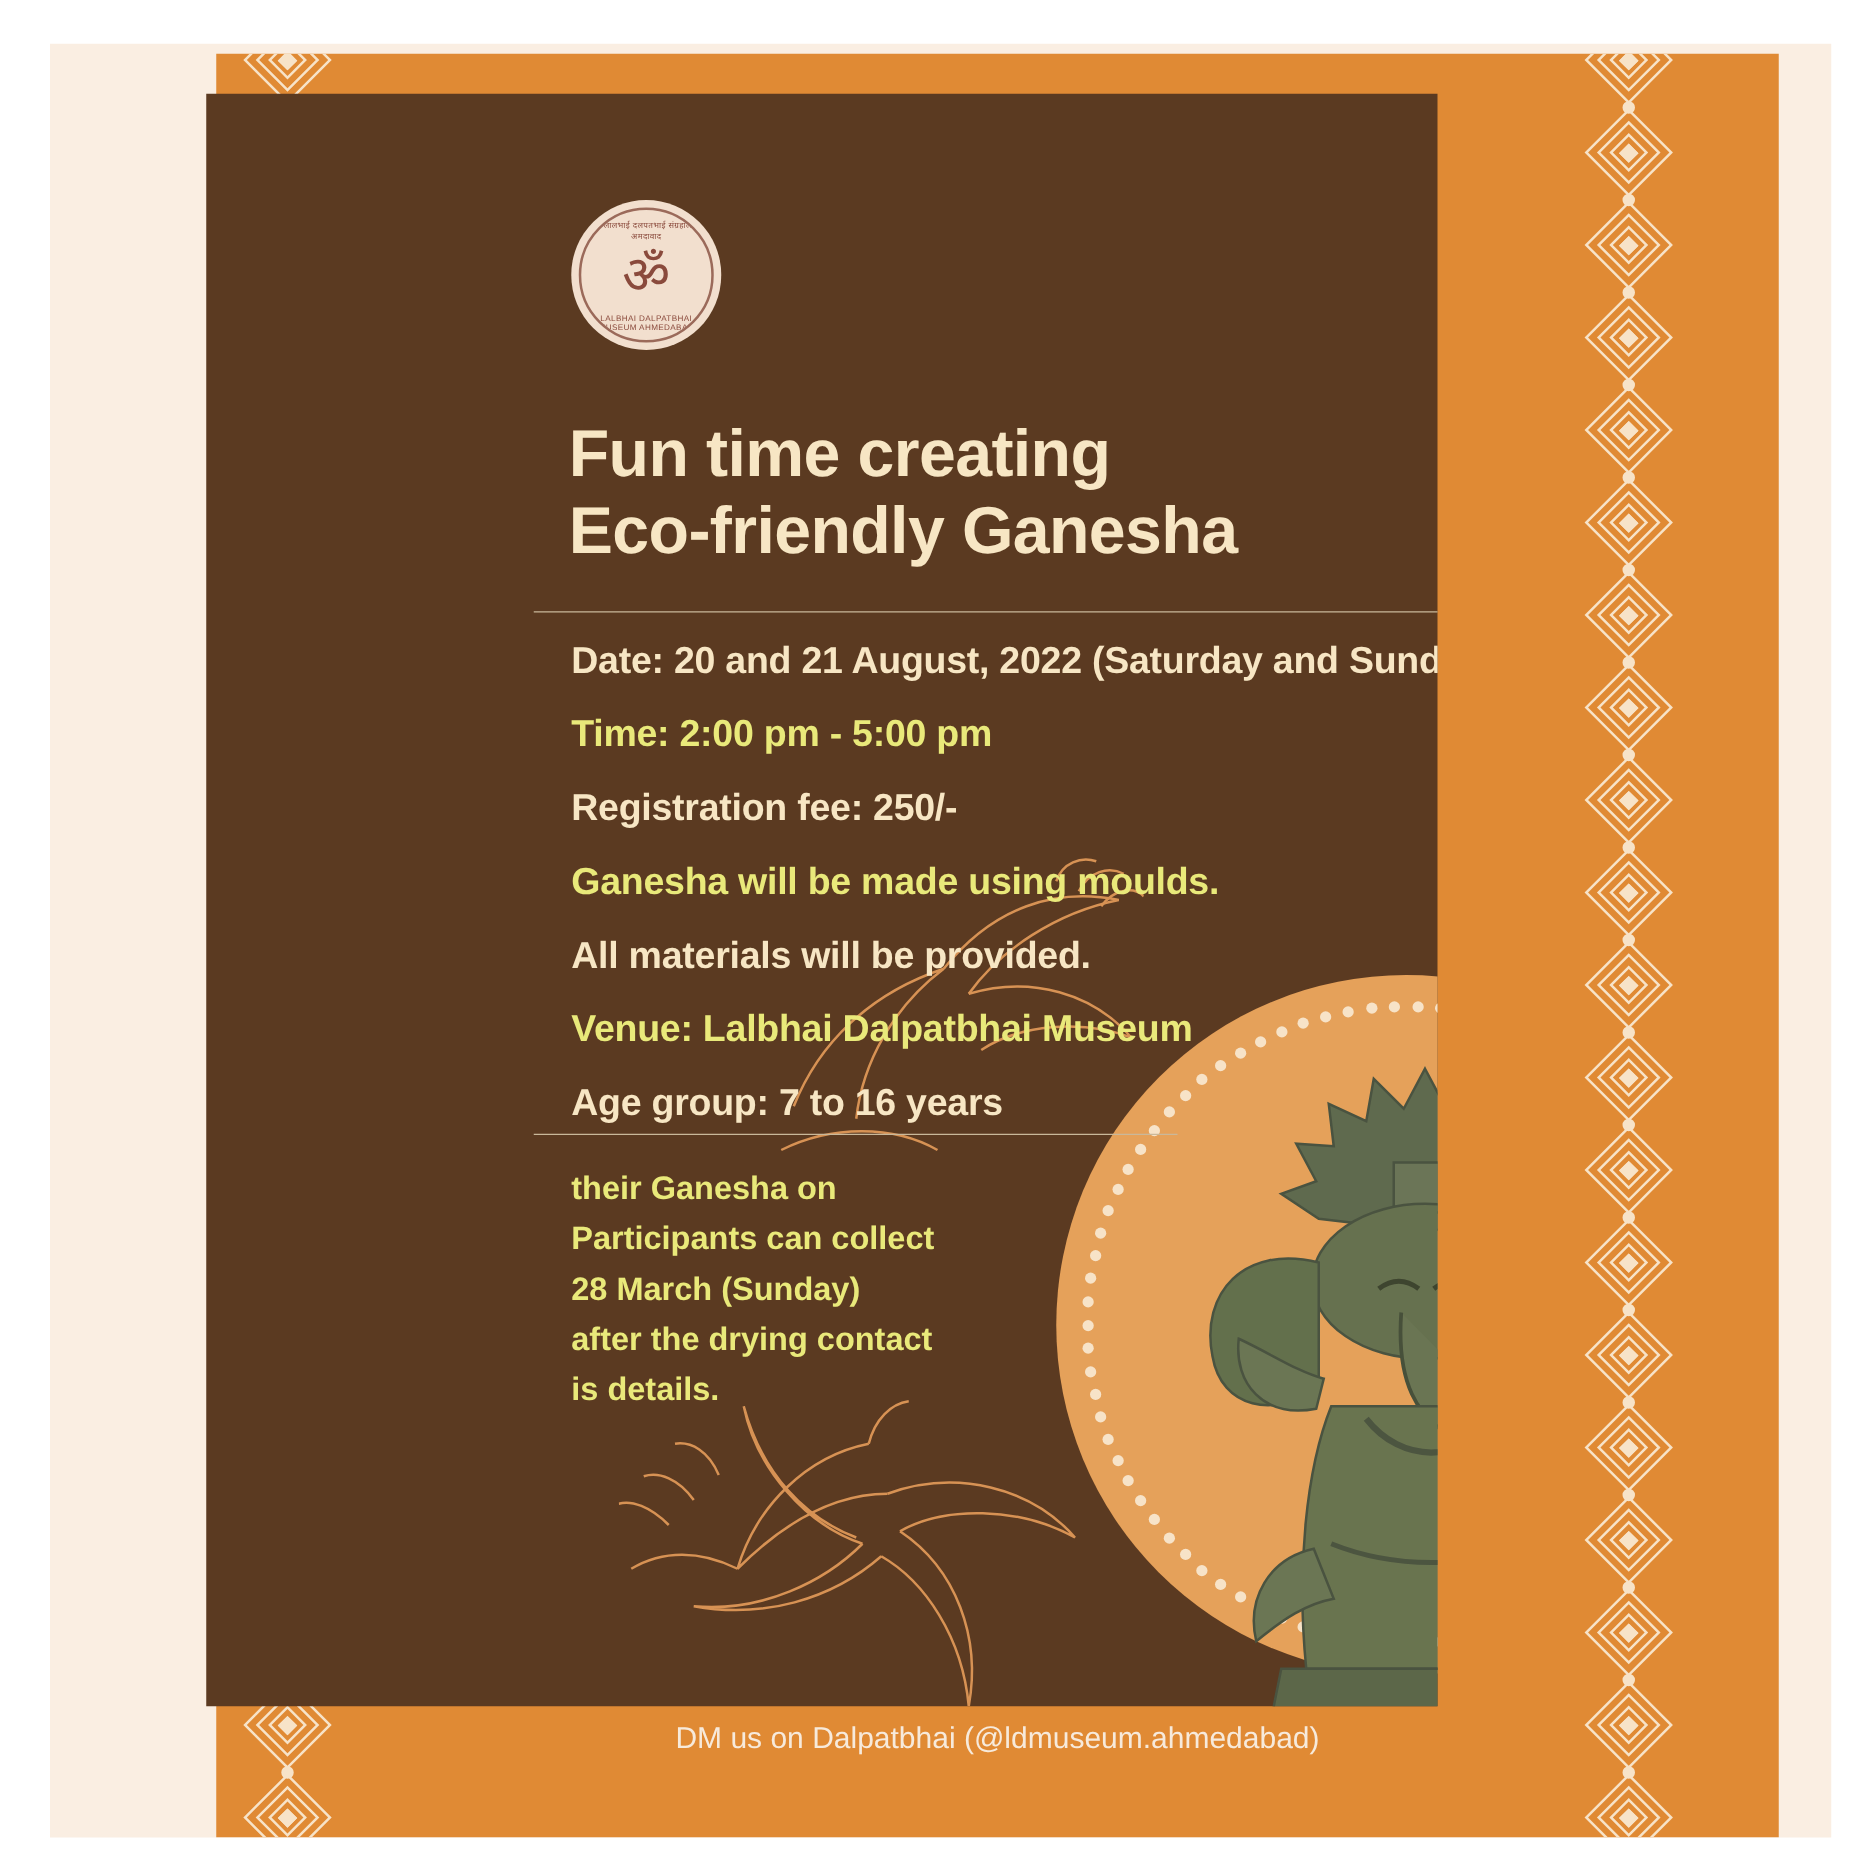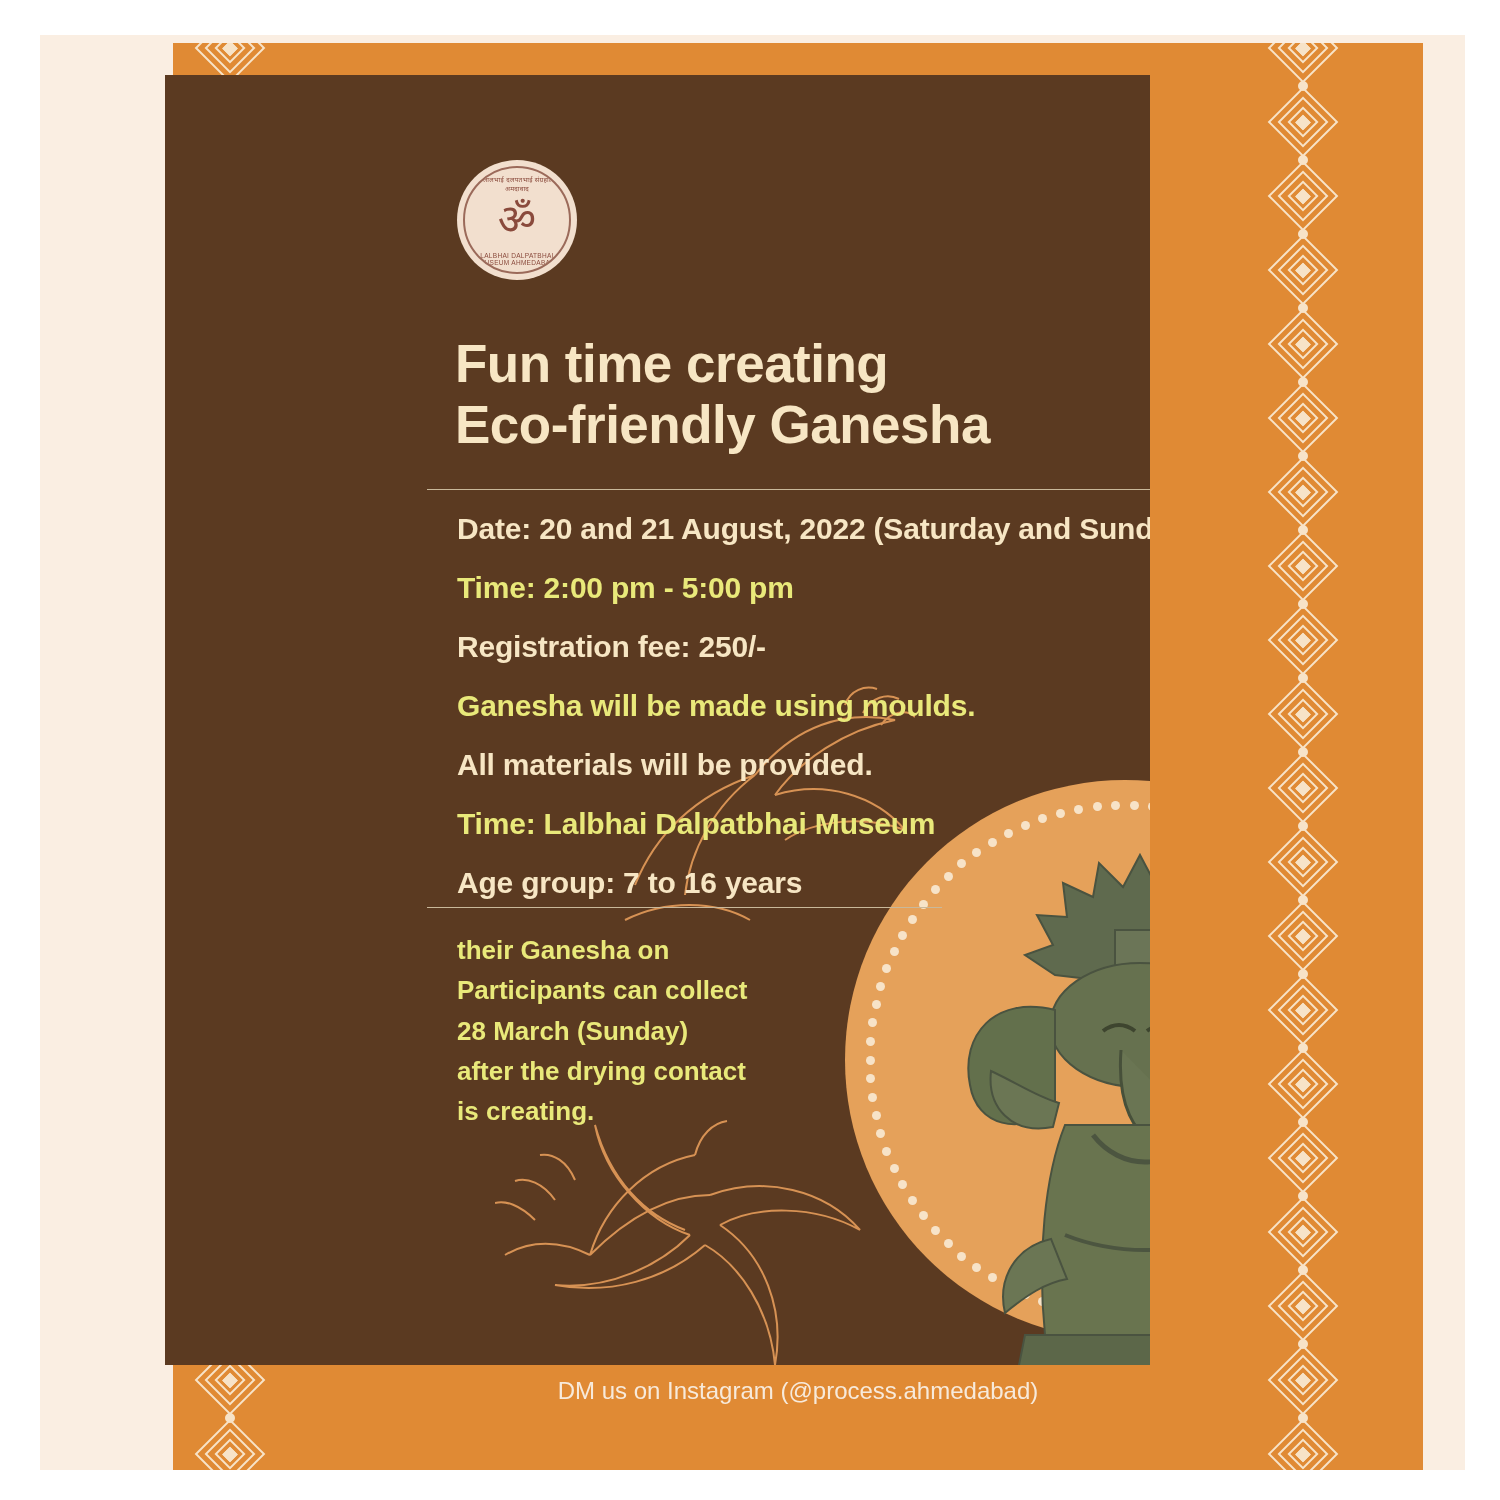--- a/index.html
+++ b/index.html
@@ -534,33 +534,33 @@
     </div>
 
     <div class="divider one"></div>
 
     <div class="details" id="details-list">
         <div class="line cream">Date: 20 and 21 August, 2022 (Saturday and Sunday)</div>
         <div class="line">Time: 2:00 pm - 5:00 pm</div>
         <div class="line cream">Registration fee: 250/-</div>
         <div class="line">Ganesha will be made using moulds.</div>
         <div class="line cream">All materials will be provided.</div>
-        <div class="line">Time: Lalbhai Dalpatbhai Museum</div>
+        <div class="line">Venue: Lalbhai Dalpatbhai Museum</div>
         <div class="line cream">Age group: 7 to 16 years</div>
       </div>
 
     <div class="divider two"></div>
 
     <div class="note" id="note-text">
         <div>their Ganesha on</div>
         <div>Participants can collect</div>
         <div>28 March (Sunday)</div>
         <div>after the drying contact</div>
-        <div>is creating.</div>
+        <div>is details.</div>
       </div>
 
   </div>
 
   <div class="footer">
-    <div>DM us on Instagram (@process.ahmedabad)</div>
+    <div>DM us on Dalpatbhai (@ldmuseum.ahmedabad)</div>
   </div>
 
 </div>
 
 </body></html>

